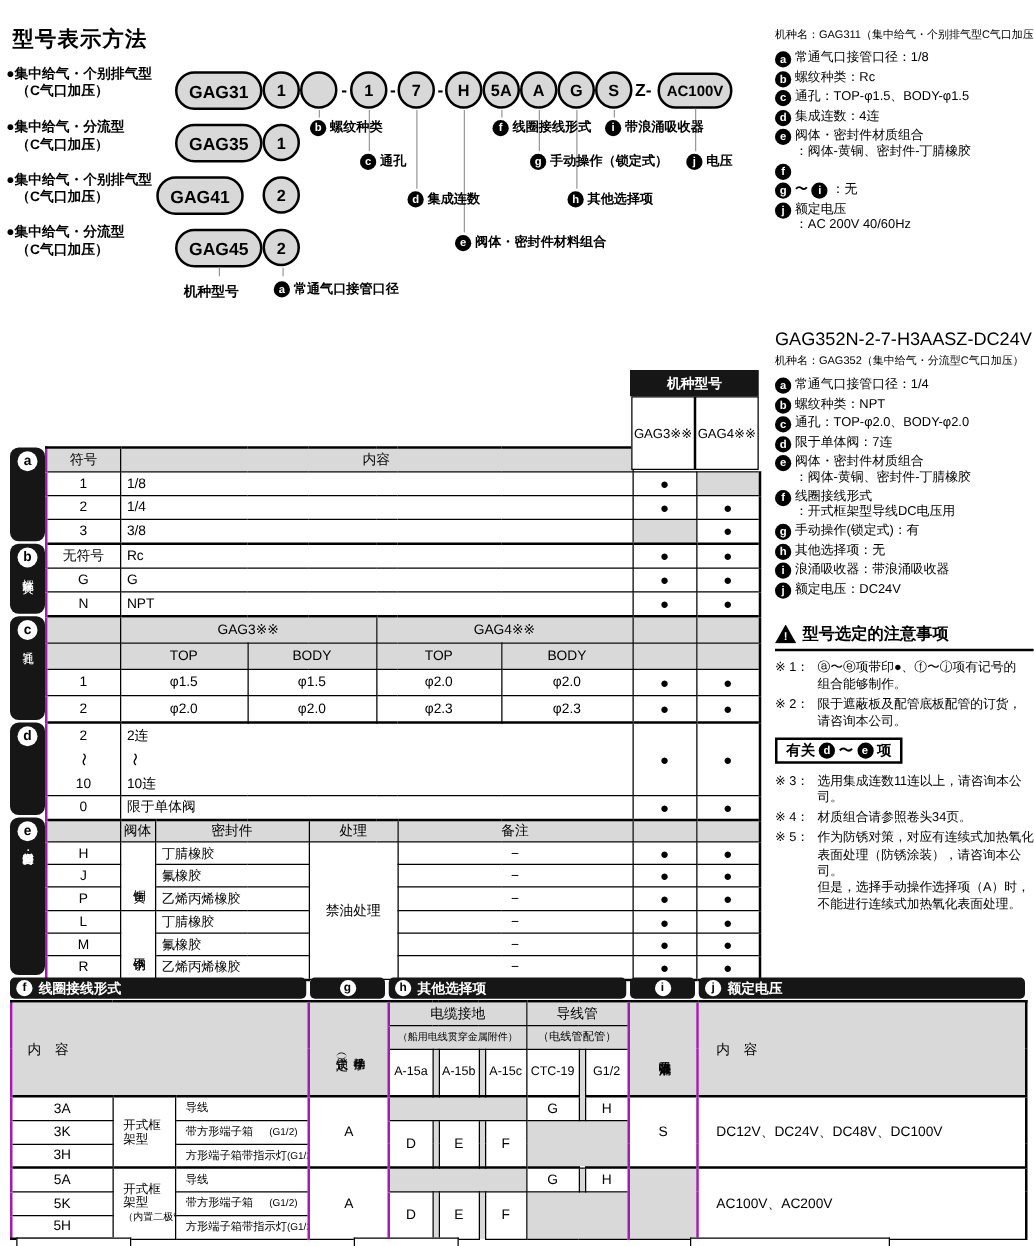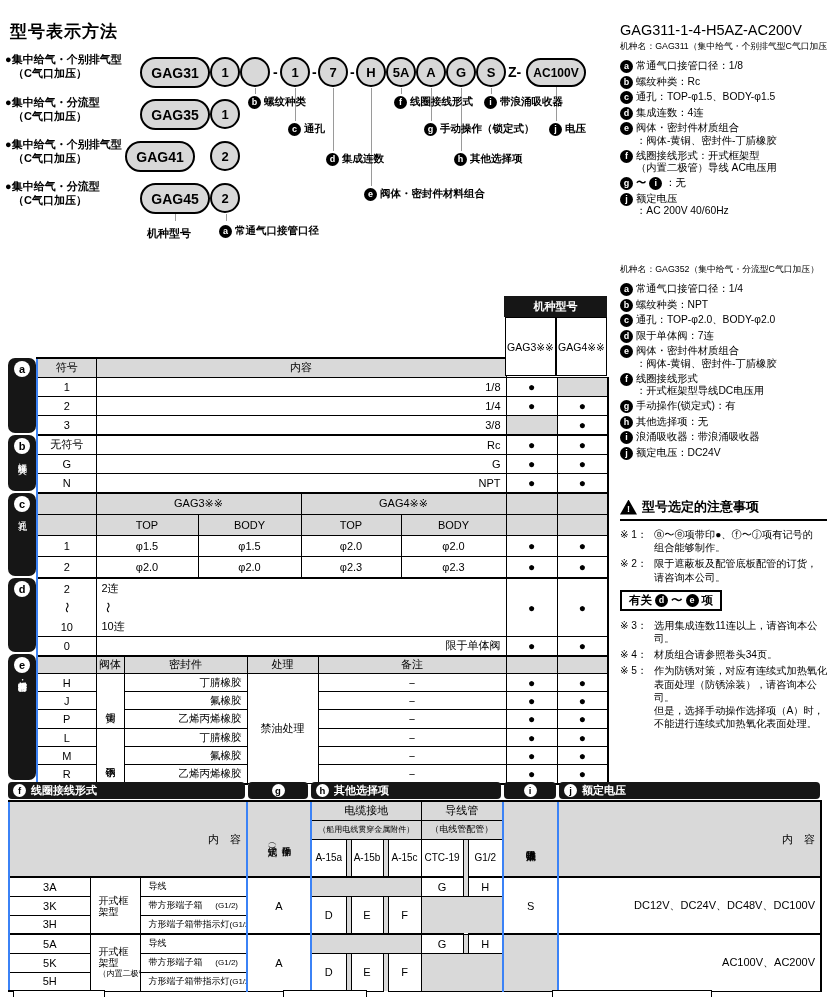--- a/index.html
+++ b/index.html
@@ -36,27 +36,27 @@
 .note-lines{flex:1}
 .debox{display:inline-flex;align-items:center;gap:3px;border:2px solid #000;padding:1px 7px;
   font-size:11.5px;font-weight:bold;margin:3px 0 8px;background:#fff}
 .mhead{position:absolute;background:#161616;color:#fff;font-size:11px;font-weight:bold;
   display:flex;align-items:center;justify-content:center;z-index:6}
 .gagcell{position:absolute;background:#fff;border:1px solid #000;display:flex;align-items:center;
   justify-content:center;font-size:10.5px;z-index:5;box-sizing:border-box}
 table{border-collapse:collapse;table-layout:fixed;font-size:11px}
 td{border:1px solid #000;padding:0 5px;overflow:hidden;white-space:nowrap;box-sizing:border-box;vertical-align:middle}
 td.c{text-align:center;padding:0}
-td.l{text-align:right}
+td.l{text-align:left}
 .gray{background:#d9d9d9}
 .na{background:#d9d9d9}
 .dot{font-size:12px}
 .ghost{border:none !important;background:transparent}
 .bt2{border-top:2px solid #000}.bb2{border-bottom:2px solid #000}
-.bl2{border-left:2px solid #3b82f6}.br2{border-right:2px solid #000}
+.bl2{border-left:2px solid #a21caf}.br2{border-right:2px solid #000}
 tr.h18{height:18px}tr.h19{height:19px}tr.h20{height:20px}tr.h21{height:21px}
 tr.h22{height:22px}tr.h38{height:38px}tr.h57{height:57px}
 .vert{writing-mode:vertical-rl;text-orientation:upright;letter-spacing:0}
 .secbar{position:absolute;left:8px;width:28px;background:#161616;border-radius:7px;display:flex;
   flex-direction:column;align-items:center;padding-top:3px;box-sizing:border-box;z-index:3}
 .wc{width:16px;height:16px;border-radius:50%;background:#fff;color:#000;font-size:11px;font-weight:bold;
   display:flex;align-items:center;justify-content:center;flex:none;line-height:16px}
 .barv{writing-mode:vertical-rl;text-orientation:upright;color:#fff;font-size:9px;margin-top:2px;letter-spacing:1px}
 .coilbar{position:absolute;top:782px;height:17px;background:#161616;border-radius:4px;display:flex;
   align-items:center;gap:5px;padding:0 5px;box-sizing:border-box;color:#fff;font-size:11px;font-weight:bold;z-index:3}
@@ -172,21 +172,20 @@
     <span class="bc">j</span>
     <span>电压</span>
     </div>
   <div class="callout" style="left:219px;top:224px">
     <span class="bc">a</span>
     <span>常通气口接管口径</span>
     </div>
   <div class="base-label" style="left:147px;top:226px;position:absolute">机种型号</div>
 
   <div class="ex" style="top:22px">
-    <div class="ex-model">GAG311-1-4-H5AZ-AC200V</div>
     <div class="ex-name">机种名：GAG311（集中给气・个别排气型C气口加压）</div>
     <div class="ex-item">
         <span class="bc">a</span>
         <div>常通气口接管口径：1/8</div>
       </div>
     <div class="ex-item">
         <span class="bc">b</span>
         <div>螺纹种类：Rc</div>
       </div>
     <div class="ex-item">
@@ -199,41 +198,38 @@
       </div>
     <div class="ex-item">
         <span class="bc">e</span>
         <div>
           <div>阀体・密封件材质组合</div>
           <div>：阀体-黄铜、密封件-丁腈橡胶</div>
         </div>
       </div>
     <div class="ex-item">
         <span class="bc">f</span>
-        <div>
-          <div>线圈接线形式：开式框架型</div>
-          <div>（内置二极管）导线 AC电压用</div>
-        </div>
       </div>
     <div class="ex-item">
         <span class="bc">g</span>
         <span class="mid">〜</span>
         <span class="bc">i</span>
         <div>：无</div>
       </div>
     <div class="ex-item">
         <span class="bc">j</span>
         <div>
           <div>额定电压</div>
           <div>：AC 200V 40/60Hz</div>
         </div>
       </div>
   </div>
 
   <div class="ex" style="top:264px">
+    <div class="ex-model">GAG352N-2-7-H3AASZ-DC24V</div>
     <div class="ex-name">机种名：GAG352（集中给气・分流型C气口加压）</div>
     <div class="ex-item">
         <span class="bc">a</span>
         <div>常通气口接管口径：1/4</div>
       </div>
     <div class="ex-item">
         <span class="bc">b</span>
         <div>螺纹种类：NPT</div>
       </div>
     <div class="ex-item">

